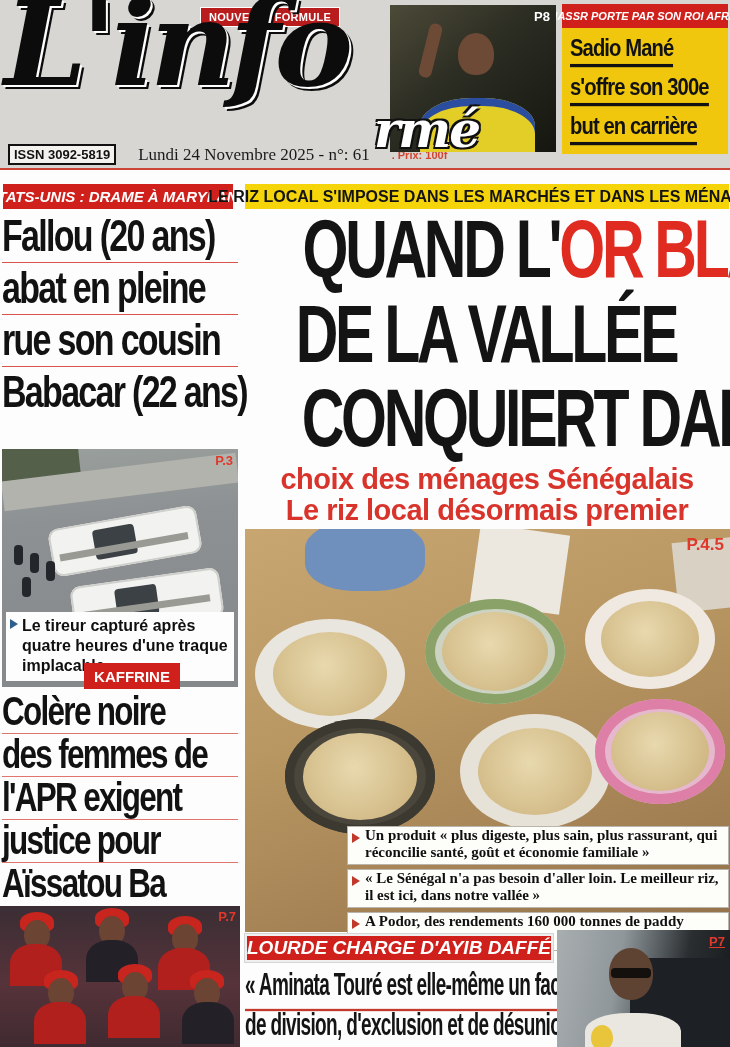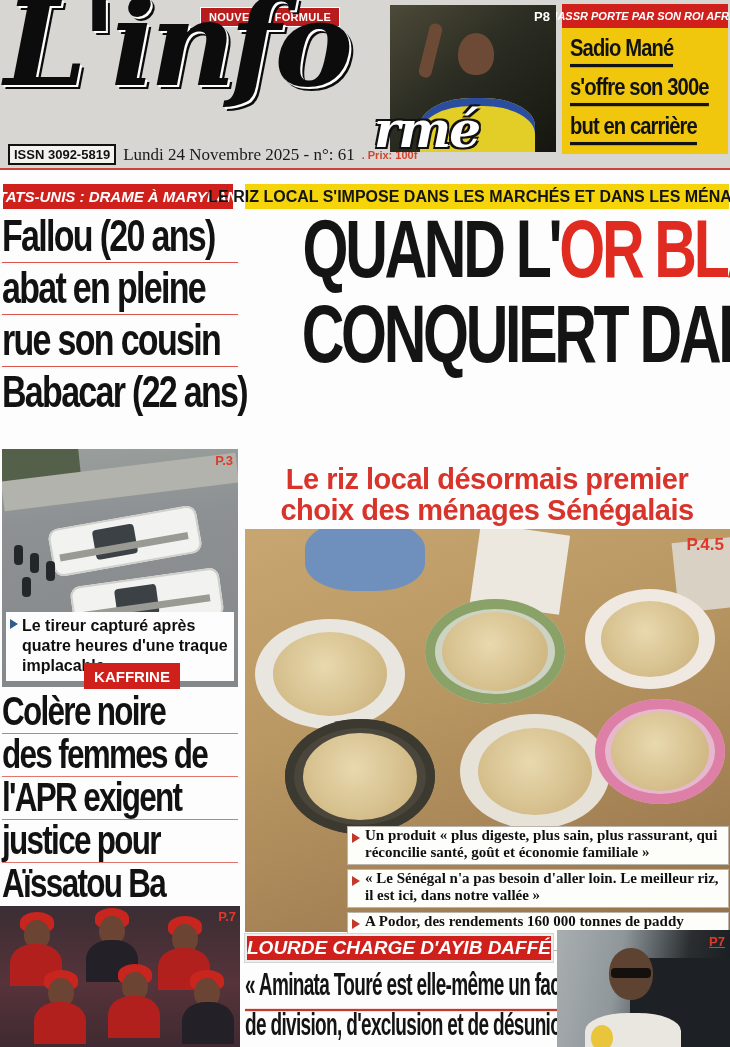--- a/index.html
+++ b/index.html
@@ -5,21 +5,21 @@
   * { margin:0; padding:0; box-sizing:border-box; }
   body { font-family:"Liberation Sans", sans-serif; background:#888; }
   .page { position:relative; width:730px; height:1047px; background:#fdfdfd; overflow:hidden; margin:0 auto; }
 
   
   .masthead { position:absolute; top:0; left:0; width:730px; height:170px; background:#d8d6d3; border-bottom:2px solid #cc4338; }
   .logo-black { position:absolute; top:-26px; left:4px; font-family:"DejaVu Serif", serif; font-weight:bold; font-style:italic; font-size:118px; letter-spacing:-6px; color:#0c0c0c; text-shadow:2px 2px 0 #fff, 4px 4px 0 #0c0c0c; }
   .logo-white { position:absolute; top:100px; left:374px; font-family:"DejaVu Serif", serif; font-weight:bold; font-style:italic; font-size:50px; letter-spacing:-2px; color:#fff; z-index:6;
      text-shadow:-2px -2px 0 #111, 2px -2px 0 #111, -2px 2px 0 #111, 2px 2px 0 #111; }
   .badge-nf { position:absolute; top:7px; left:200px; background:#b91c1c; color:#fff; font-weight:bold; font-size:11px; padding:3px 8px; border:1px solid #fff; letter-spacing:0.3px; }
-  .issn-row { position:absolute; top:144px; left:8px; display:flex; align-items:center; gap:7px; white-space:nowrap; }
+  .issn-row { position:absolute; top:144px; left:8px; display:flex; align-items:center; gap:22px; white-space:nowrap; }
   .issn-box { border:2px solid #111; background:#f4f2ef; font-weight:bold; font-size:13px; padding:1px 4px; color:#111; }
   .date-line { font-family:"Liberation Serif", serif; font-size:17px; color:#1a1a1a; }
   .price { color:#d3442f; font-weight:bold; font-size:11px; }
 
   
   .photo-mane { position:absolute; top:5px; left:390px; width:166px; height:147px; background:linear-gradient(140deg,#4c4a38 0%, #2b2c22 45%, #15160f 100%); overflow:hidden; z-index:5; }
   .mane-head { position:absolute; top:28px; left:68px; width:36px; height:42px; border-radius:50% 50% 45% 45%; background:#6d4a36; }
   .mane-jersey { position:absolute; bottom:-8px; left:30px; width:115px; height:62px; border-radius:45% 45% 0 0; background:#e3cd27; box-shadow:inset 0 8px 0 #2b4da0; }
   .mane-arm { position:absolute; top:18px; left:34px; width:13px; height:55px; border-radius:6px; background:#6d4a36; transform:rotate(14deg); }
   .ptag { position:absolute; font-weight:bold; font-size:13px; color:#fff; }
@@ -200,26 +200,27 @@
     <div class="body-dark" style="top:96px; left:182px;"></div>
     <div class="ptag ptag-red" style="top:3px; right:4px;">P.7</div>
   </div>
 
   <div class="kicker-yellow k-riz">LE RIZ LOCAL S'IMPOSE DANS LES MARCHÉS ET DANS LES MÉNAGES</div>
 
   <div class="bighead">
     <div class="big-line">
       <span class="pair"><b>QUAND L'</b><b class="red">OR BLANC</b></span>
     </div>
+    <div class="big-line"><span class="seg">DE LA VALLÉE</span></div>
     <div class="big-line"><span class="seg">CONQUIERT DAKAR</span></div>
   </div>
 
   <div class="subhead">
+    <div>choix des ménages Sénégalais</div>
     <div>Le riz local désormais premier</div>
-    <div>choix des ménages Sénégalais</div>
   </div>
 
   <div class="photo-rice">
     <div class="cloth-blue"></div>
     <div class="sackbag b1"></div>
     <div class="sackbag b2"></div>
     <div class="sack s1">
         <div class="sack-fill"></div>
       </div>
     <div class="sack s2">

